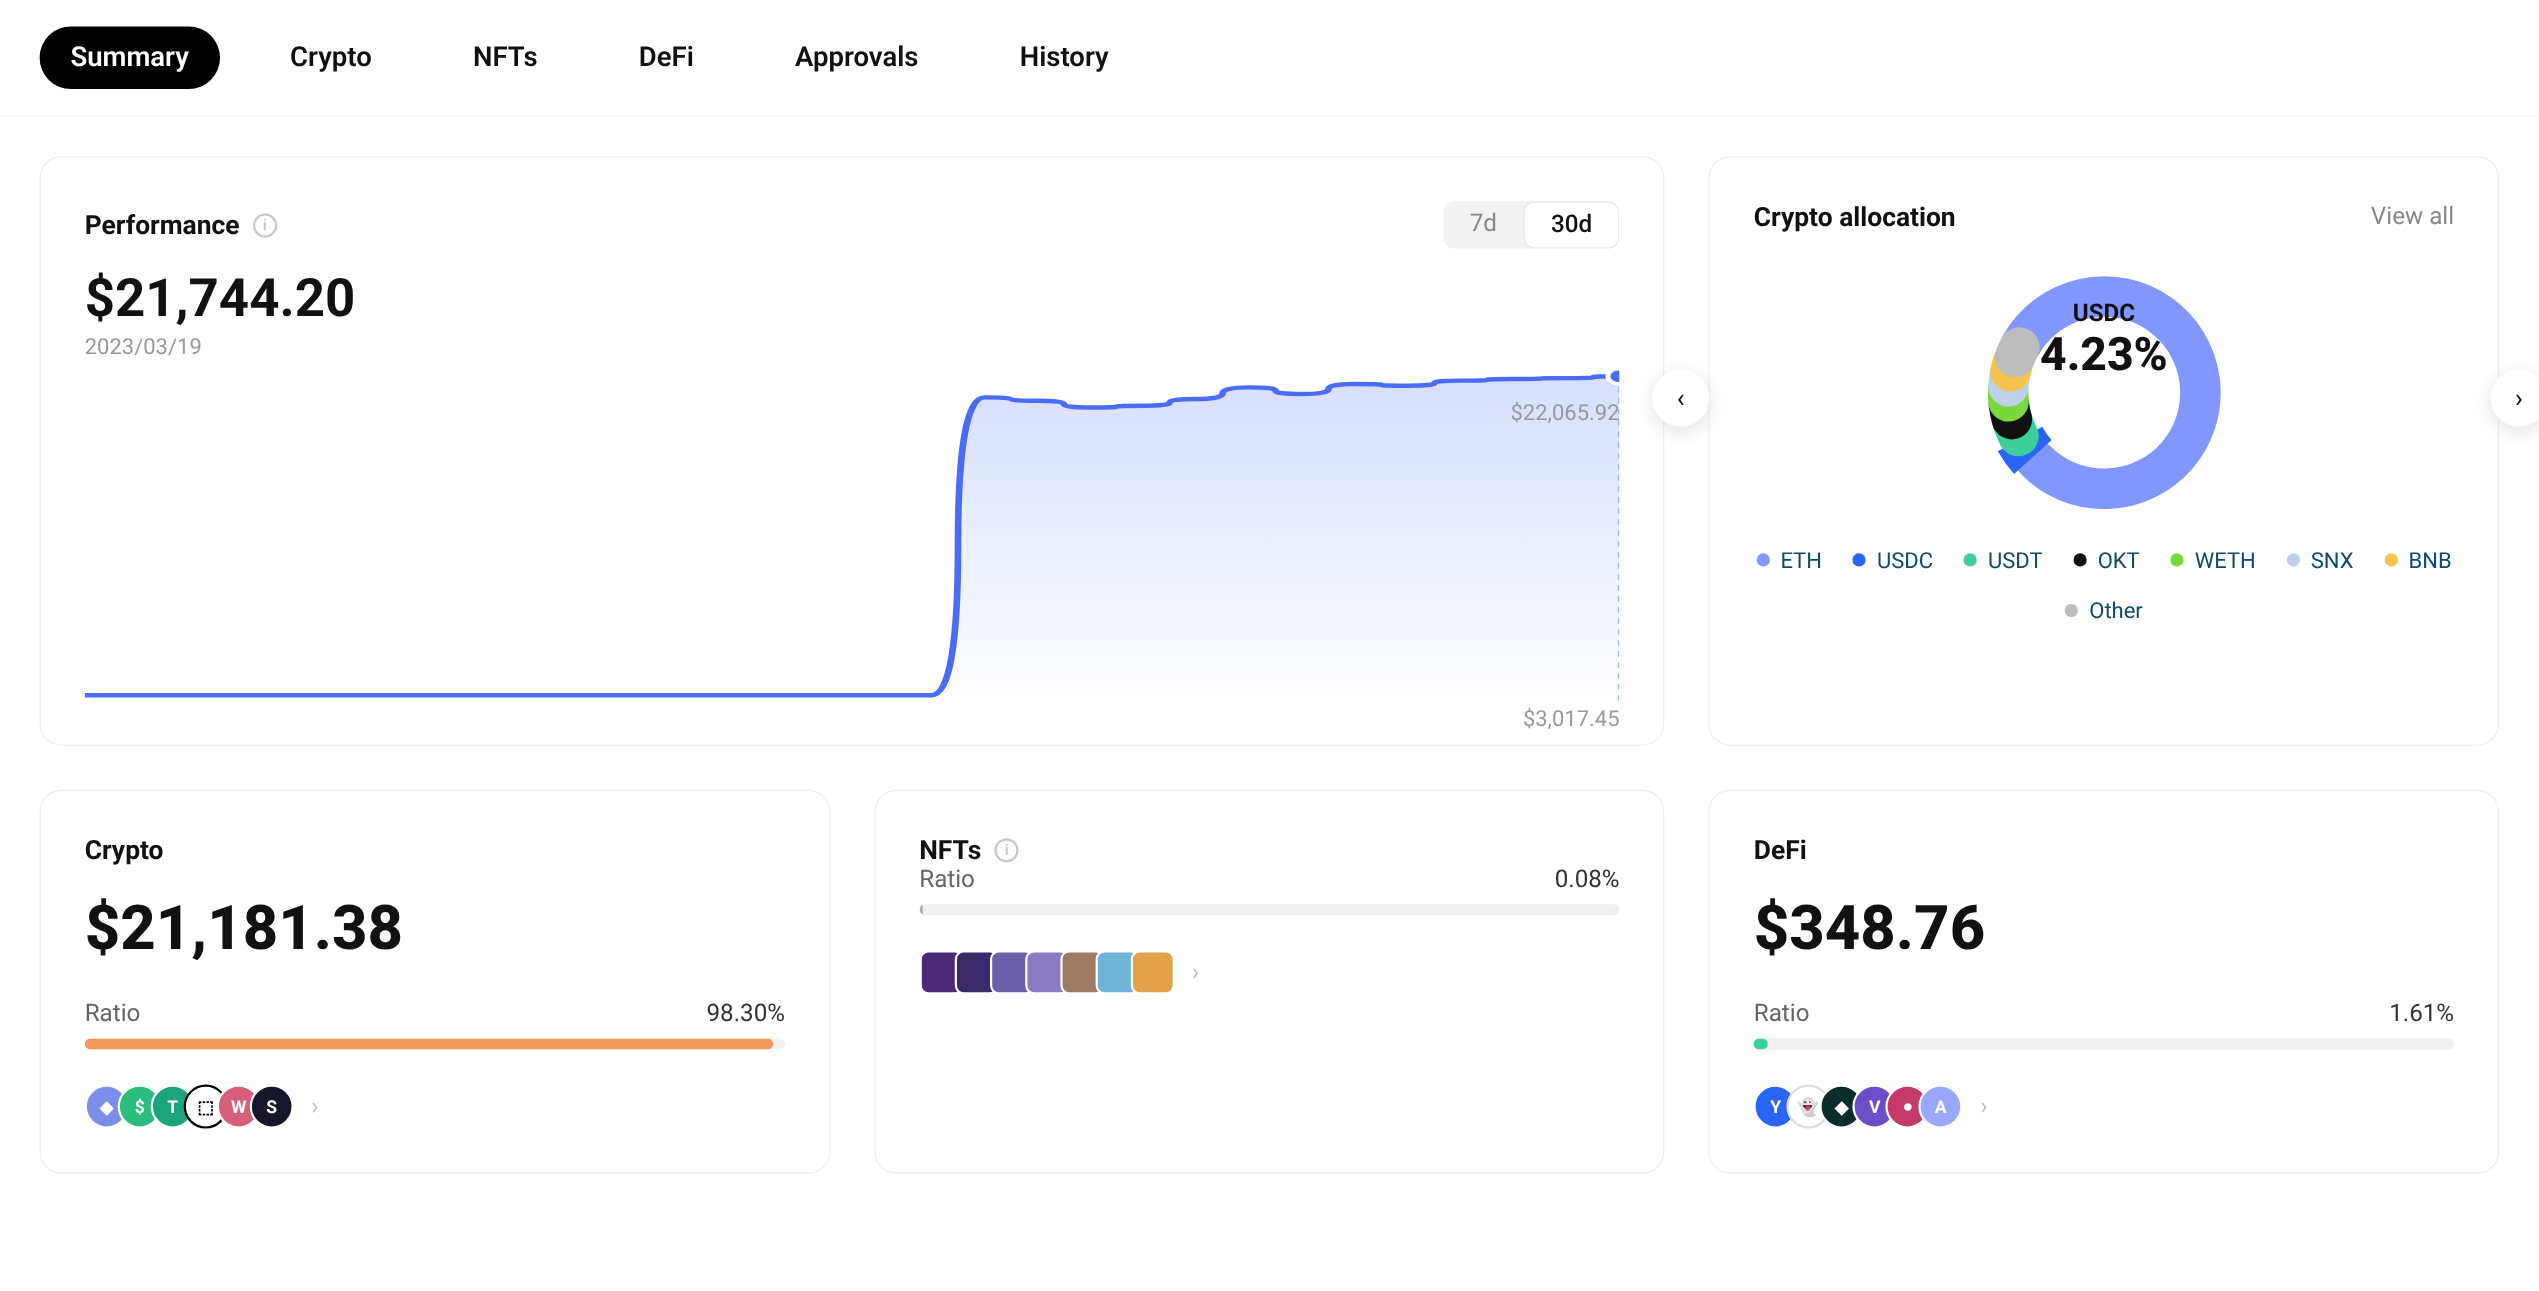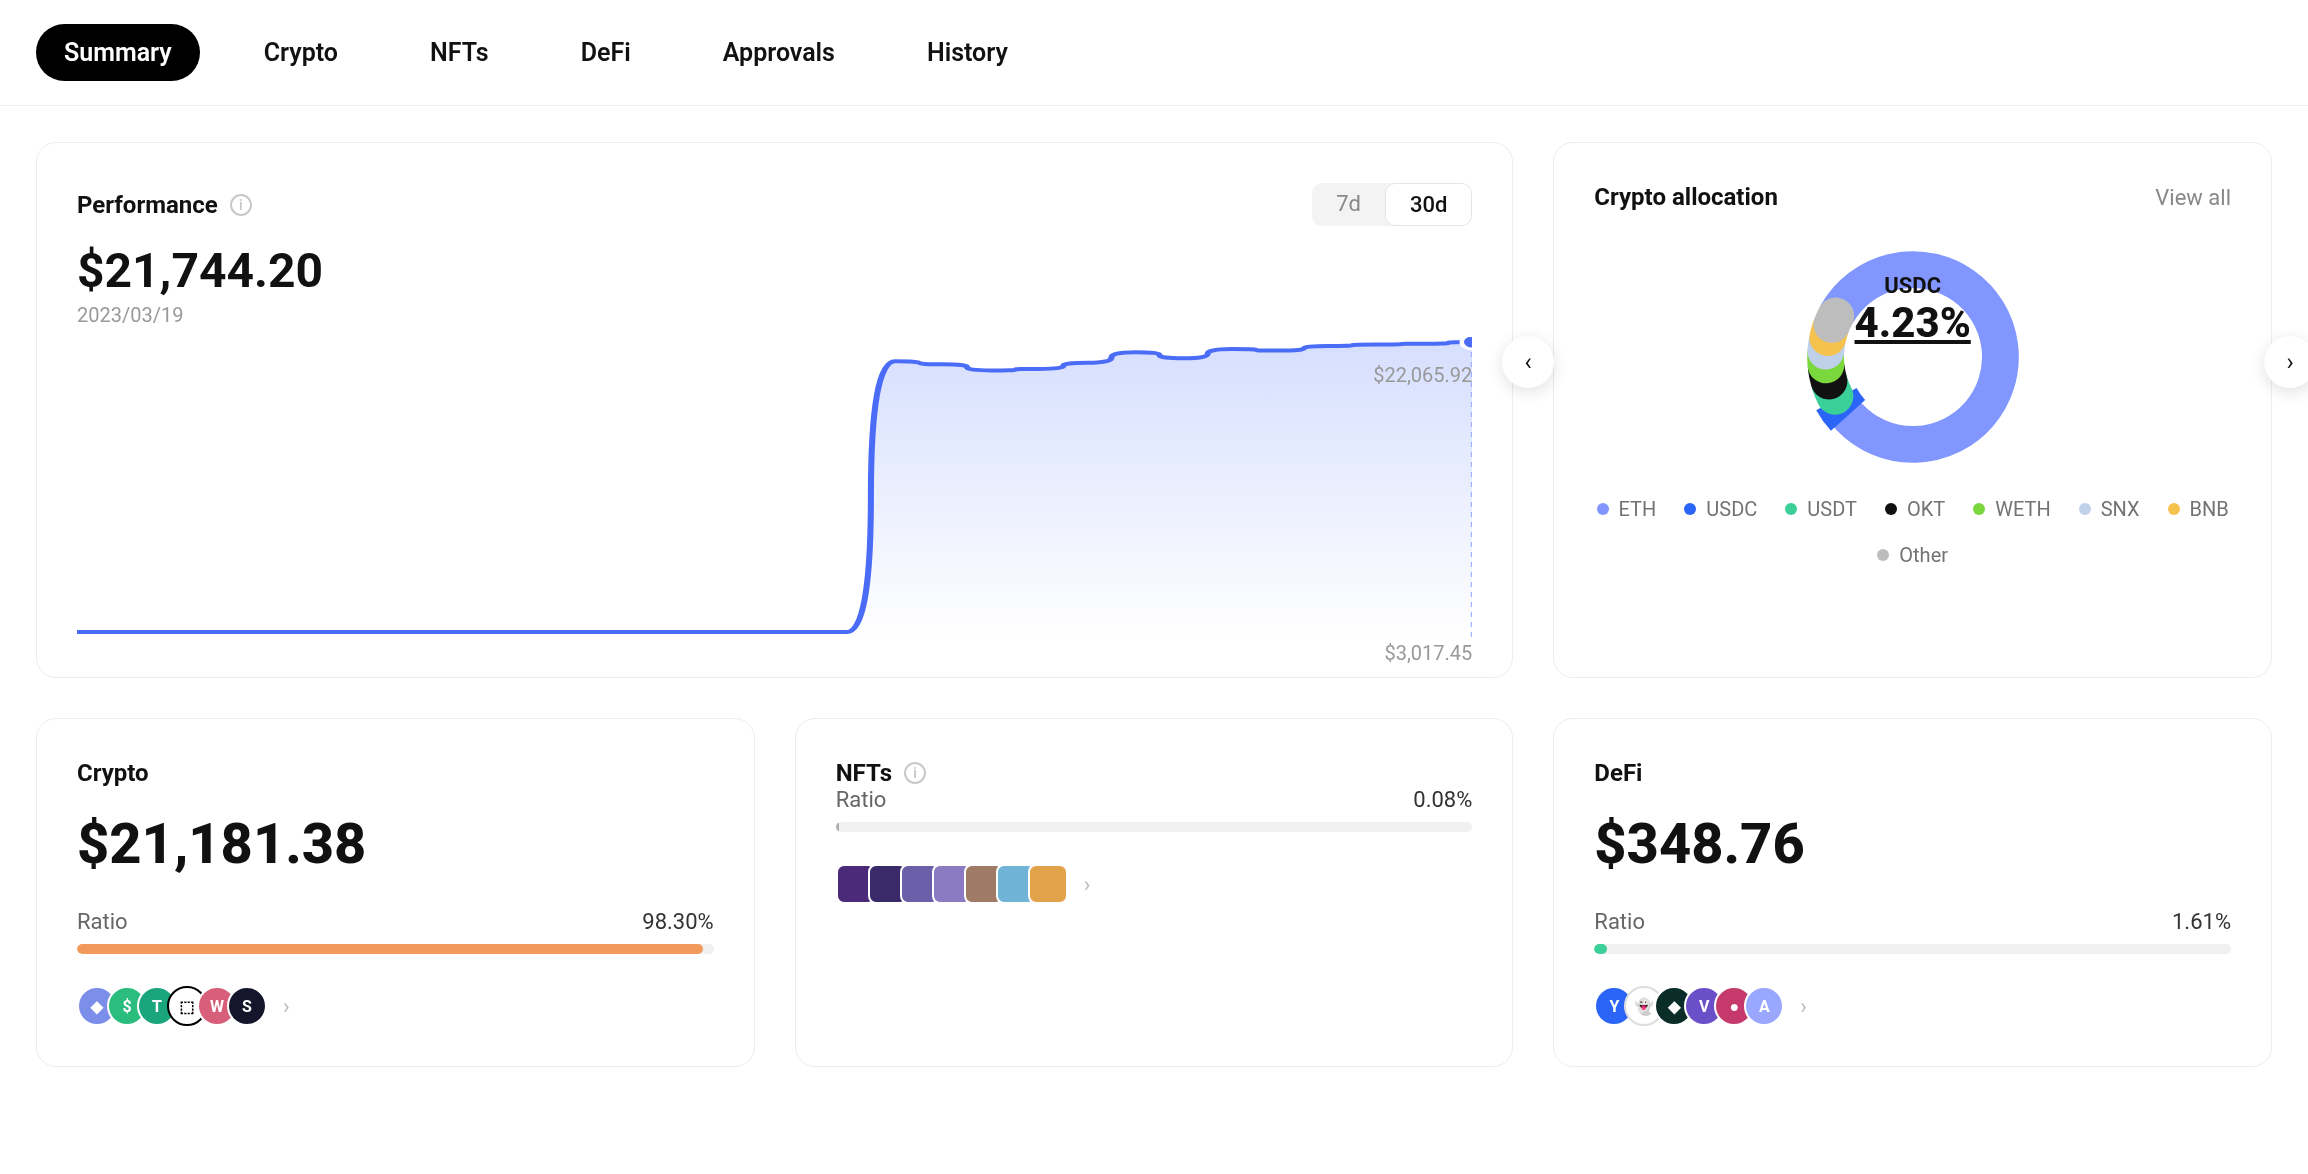--- a/index.html
+++ b/index.html
@@ -148,35 +148,34 @@
   }
   .donut-center .label {
     font-size: 22px;
     font-weight: 700;
     color: #111;
   }
   .donut-center .pct {
     font-size: 42px;
     font-weight: 800;
     color: #111;
-    text-decoration: underline;
   }
   .legend {
     display: flex;
     flex-wrap: wrap;
     justify-content: center;
     gap: 22px 28px;
     margin-top: 10px;
   }
   .legend-item {
     display: flex;
     align-items: center;
     gap: 10px;
     font-size: 20px;
-    color: #737373;
+    color: #0c4a6e;
   }
   .legend-dot {
     width: 12px;
     height: 12px;
     border-radius: 50%;
   }
   .nav-circle {
     position: absolute;
     top: 230px;
     width: 52px;

